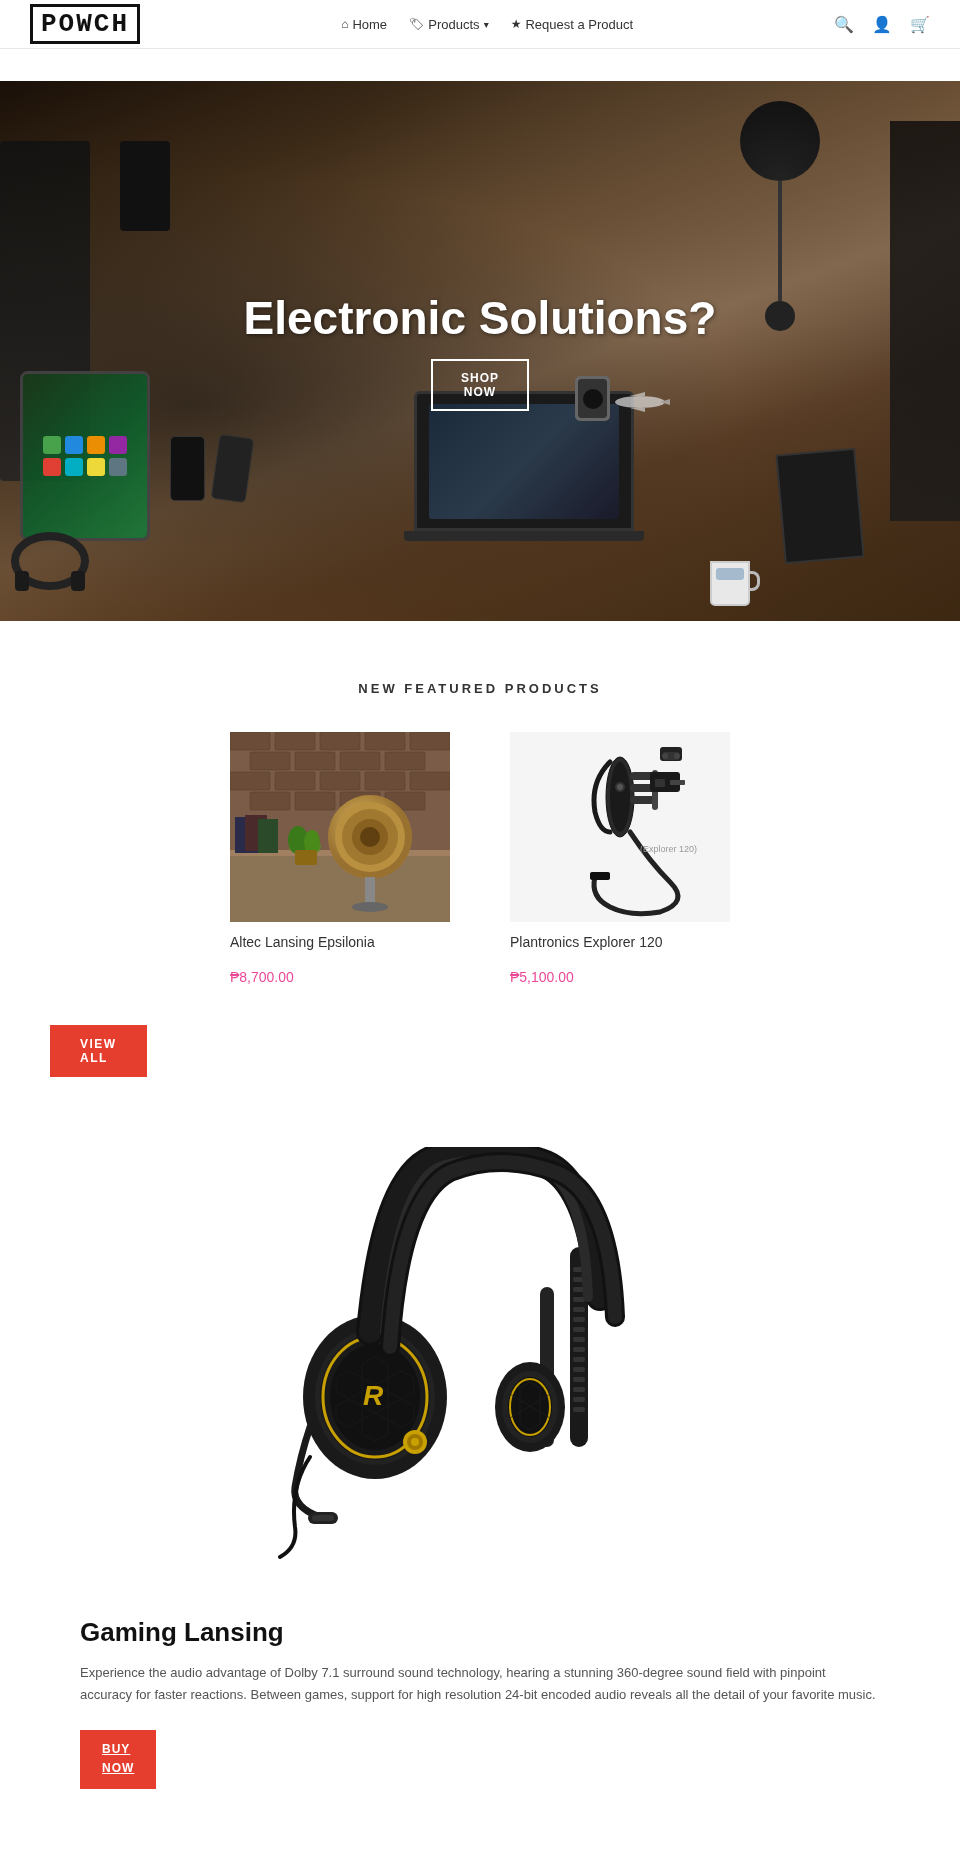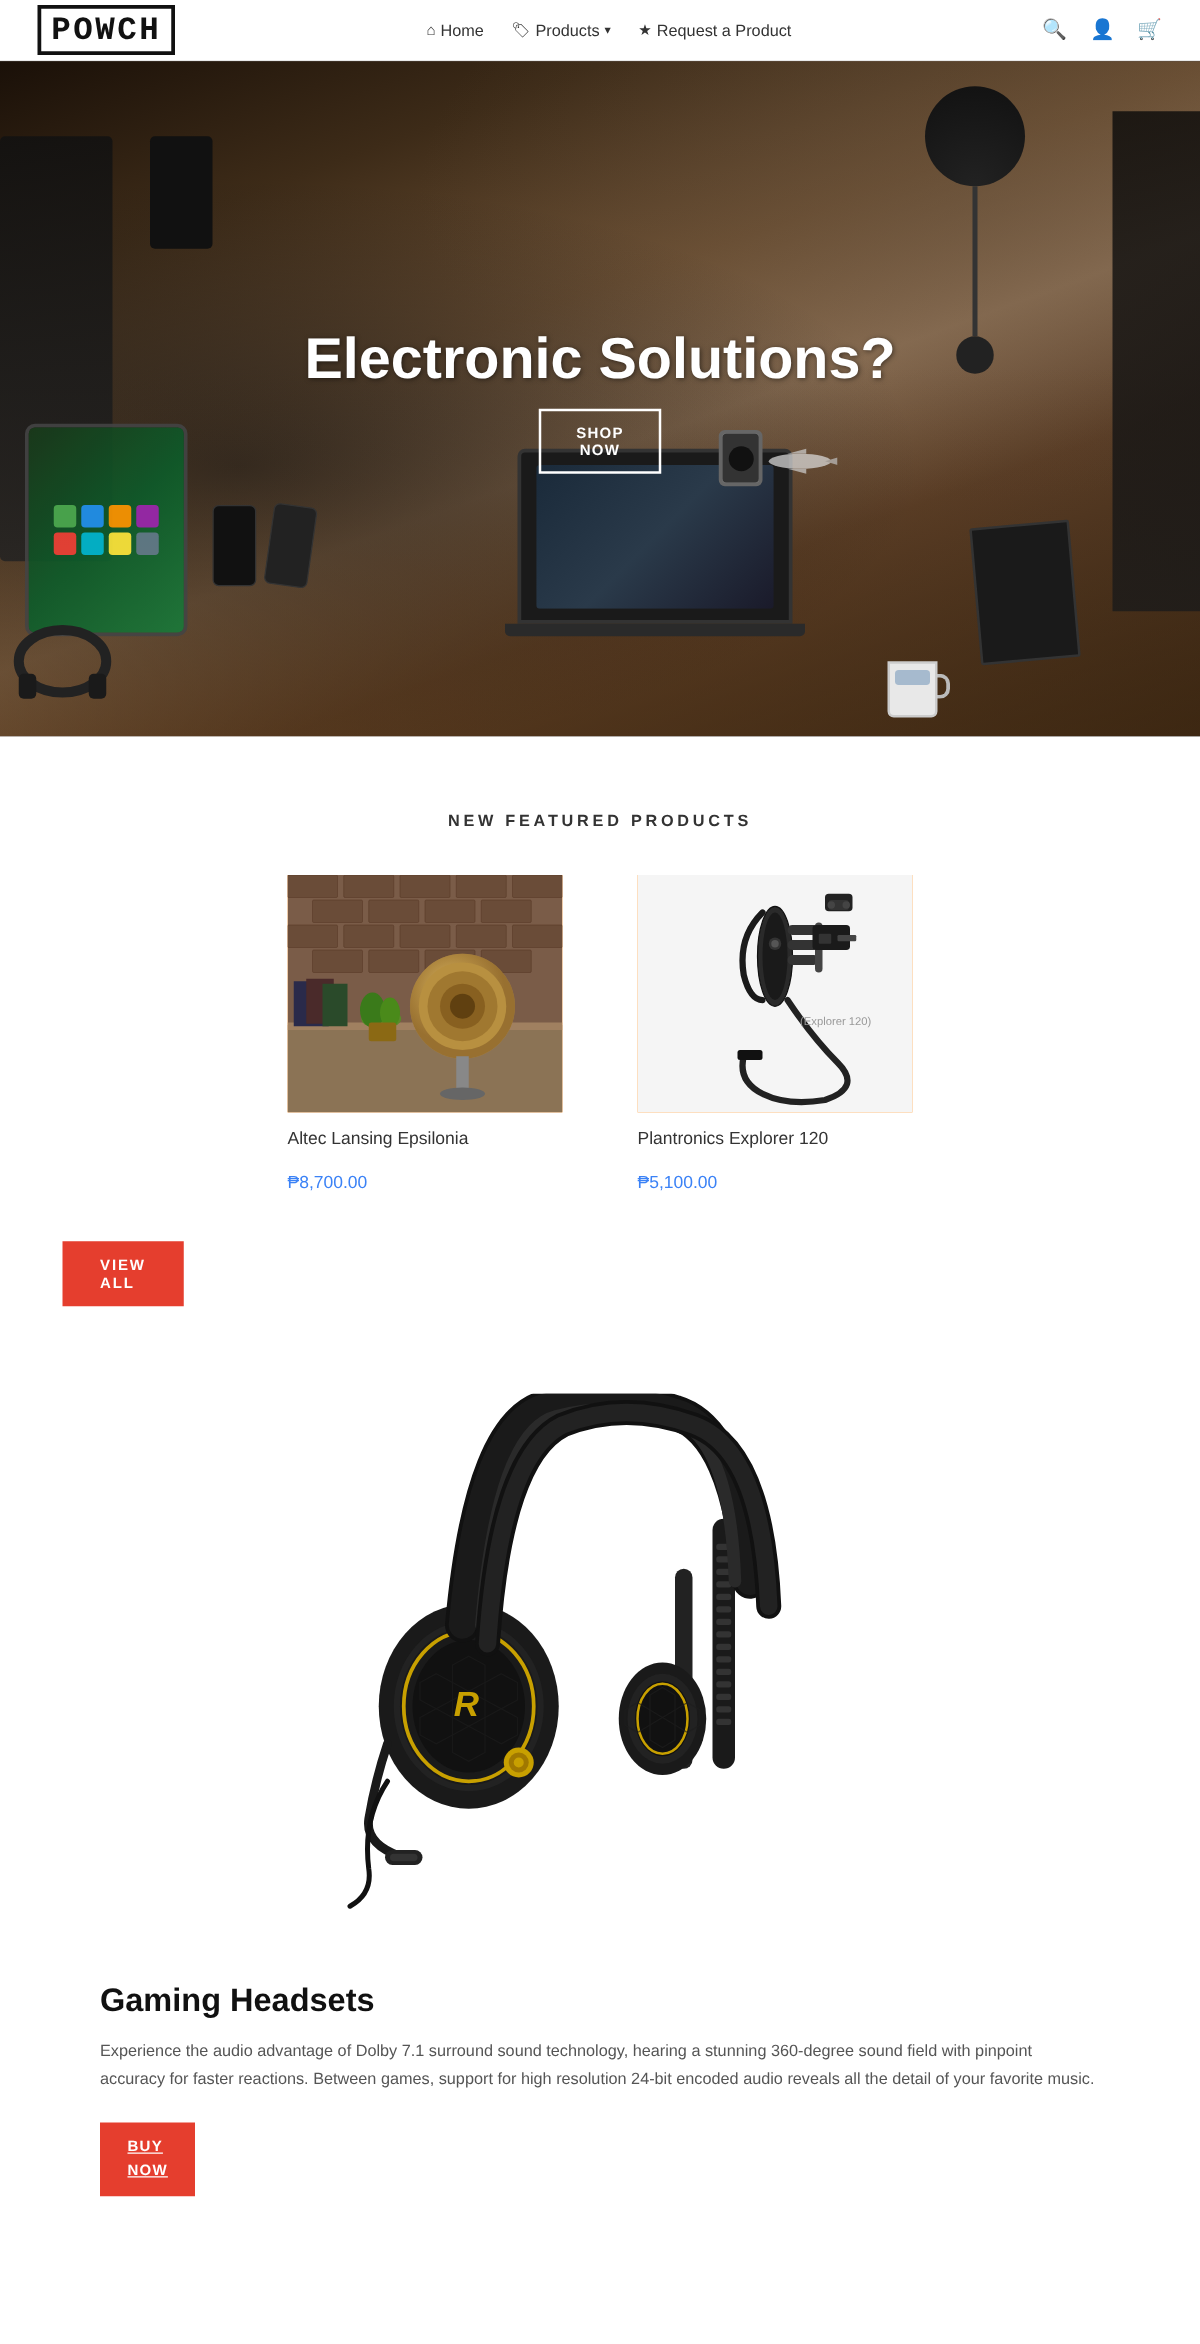--- a/index.html
+++ b/index.html
@@ -53,20 +53,21 @@
       position: relative;
       width: 100%;
       height: 540px;
       background: linear-gradient(rgba(30,30,30,0.55), rgba(30,30,30,0.55)),
         
         linear-gradient(135deg, #3a2a1a 0%, #5a4030 30%, #8B6340 50%, #4a3525 70%, #2a1a10 100%);
       display: flex;
       align-items: center;
       justify-content: center;
       overflow: hidden;
+      margin-top: 32px;
     }
     .hero-bg-detail {
       position: absolute;
       inset: 0;
       background:
         radial-gradient(ellipse at 20% 60%, rgba(20,20,20,0.7) 0%, transparent 50%),
         radial-gradient(ellipse at 80% 20%, rgba(100,80,60,0.4) 0%, transparent 40%),
         linear-gradient(160deg, #1a1008 0%, #3d2b18 20%, #6b4f33 40%, #8c7055 55%, #5a3e28 70%, #2a1d10 100%);
     }
     
@@ -149,21 +150,21 @@
       overflow: hidden;
     }
     .product-card-name {
       font-size: 14px;
       font-weight: 500;
       color: #333;
       margin-bottom: 19px;
     }
     .product-card-price {
       font-size: 14px;
-      color: #3b82f6;
+      color: #ec4899;
     }
 
     
     .view-all-btn {
       display: inline-block;
       background: #e53e2e;
       color: #fff;
       padding: 12px 30px;
       font-size: 12px;
       font-weight: bold;
@@ -536,20 +537,20 @@
       <path d="M 70 280 Q 60 310 55 340 Q 52 360 80 370" fill="none" stroke="#1a1a1a" stroke-width="7" stroke-linecap="round"></path>
 
       <rect x="68" y="365" width="30" height="12" rx="6" fill="#222"></rect>
       <rect x="72" y="368" width="22" height="6" rx="3" fill="#333"></rect>
 
       <path d="M 70 310 Q 50 340 55 380 Q 58 400 40 410" fill="none" stroke="#111" stroke-width="4" stroke-linecap="round"></path>
     </svg>
   </div>
 
   <div class="promo-text-section">
-    <h2>Gaming Headsets</h2>
+    <h2>Gaming Lansing</h2>
     <p>Experience the audio advantage of Dolby 7.1 surround sound technology, hearing a stunning 360-degree sound field with pinpoint accuracy for faster reactions. Between games, support for high resolution 24-bit encoded audio reveals all the detail of your favorite music.</p>
     <a href="#" class="buy-now-btn">
       <span>BUY</span><br>
       <span>NOW</span>
     </a>
   </div>
 </section>
 
 </body></html>

